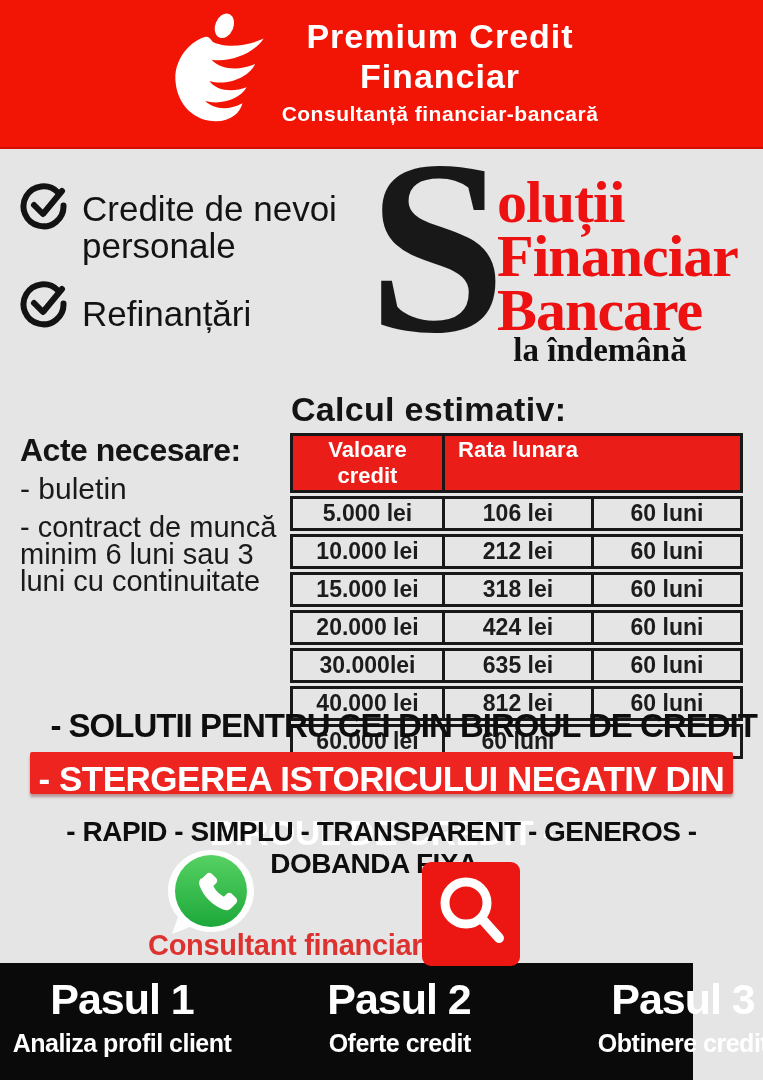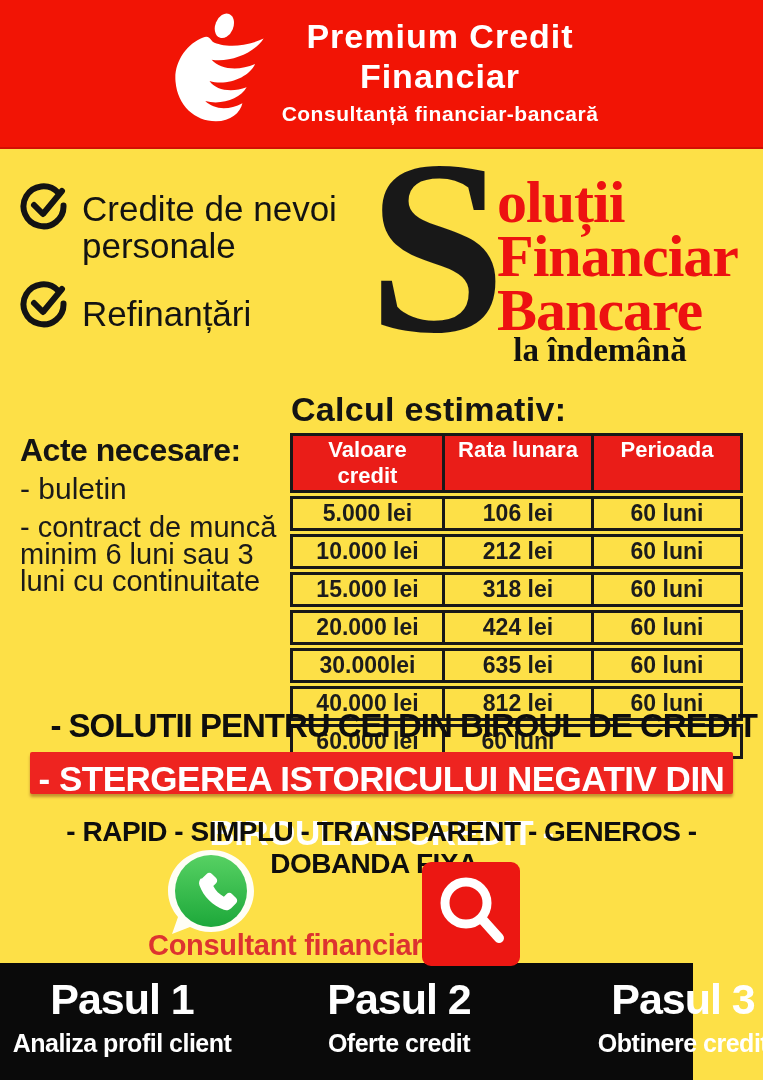--- a/index.html
+++ b/index.html
@@ -1,17 +1,17 @@
 <!DOCTYPE html>
 <html style="--brand_red: #f21405; --table_red: #ea1d18; --banner_red: #ee2420; --search_red: #ec1712; --hero_red: #ed1111; --consultant_red: #dd3330; --whatsapp_green: #29b43e; --footer_black: #0a0a0a;"><head>
 <meta charset="utf-8">
 <style>
   html,body{margin:0;padding:0;background:#ffffff;}
   .page{
-    position:relative;width:763px;height:1080px;overflow:hidden;background:#fde047;
+    position:relative;width:763px;height:1080px;overflow:hidden;background:#e5e5e5;
     font-family:"Liberation Sans","DejaVu Sans",sans-serif;color:#141414;
   }
   
   .header{
     position:absolute;left:0;top:0;width:763px;height:147px;
     background:var(--brand_red,#f21405);
     border-bottom:2px solid rgba(120,0,0,.25);
   }
   .logo{position:absolute;left:164px;top:12px;width:108px;height:122px;}
   .header-titles{
@@ -82,21 +82,21 @@
     color:var(--consultant_red,#dd3330);letter-spacing:-.3px;
   }
   .search-btn{
     position:absolute;left:422px;top:862px;width:98px;height:104px;
     background:var(--search_red,#ec1712);border-radius:9px;z-index:3;
   }
   .search-btn svg{position:absolute;left:0;top:0;}
   
   .footer{position:absolute;left:0;top:963px;width:693px;height:117px;background:#0a0a0a;}
   .step{position:absolute;top:12px;transform:translateX(-50%);text-align:center;color:#fff;white-space:nowrap;}
-  .step-1{left:122px;} .step-2{left:399px;} .step-3{left:683px;}
+  .step-1{left:122px;} .step-2{left:399px;text-align:right;} .step-3{left:683px;}
   .step-title{font-size:43px;font-weight:bold;letter-spacing:-1px;}
   .step-sub{font-size:25px;font-weight:bold;margin-top:5px;letter-spacing:-.5px;}
 </style>
 </head>
 <body>
 
 <div class="page">
 
   <div class="header">
     <svg class="logo" viewBox="0 0 100 115">
@@ -142,21 +142,20 @@
 
   <div class="docs-heading">Acte necesare:</div>
   <div class="docs-item1">- buletin</div>
   <div class="docs-item2">- contract de muncă minim 6 luni sau 3 luni cu continuitate</div>
 
   <div class="calc-heading">Calcul estimativ:</div>
   <div class="calc-table">
     <div class="t-row head">
       <div class="t-cell">Valoare credit</div>
       <div class="t-cell">Rata lunara</div>
-      <div class="t-cell">Perioada</div>
     </div>
     <div class="t-row">
       <div class="t-cell">5.000 lei</div>
       <div class="t-cell">106 lei</div>
       <div class="t-cell">60 luni</div>
     </div>
     <div class="t-row">
       <div class="t-cell">10.000 lei</div>
       <div class="t-cell">212 lei</div>
       <div class="t-cell">60 luni</div>

